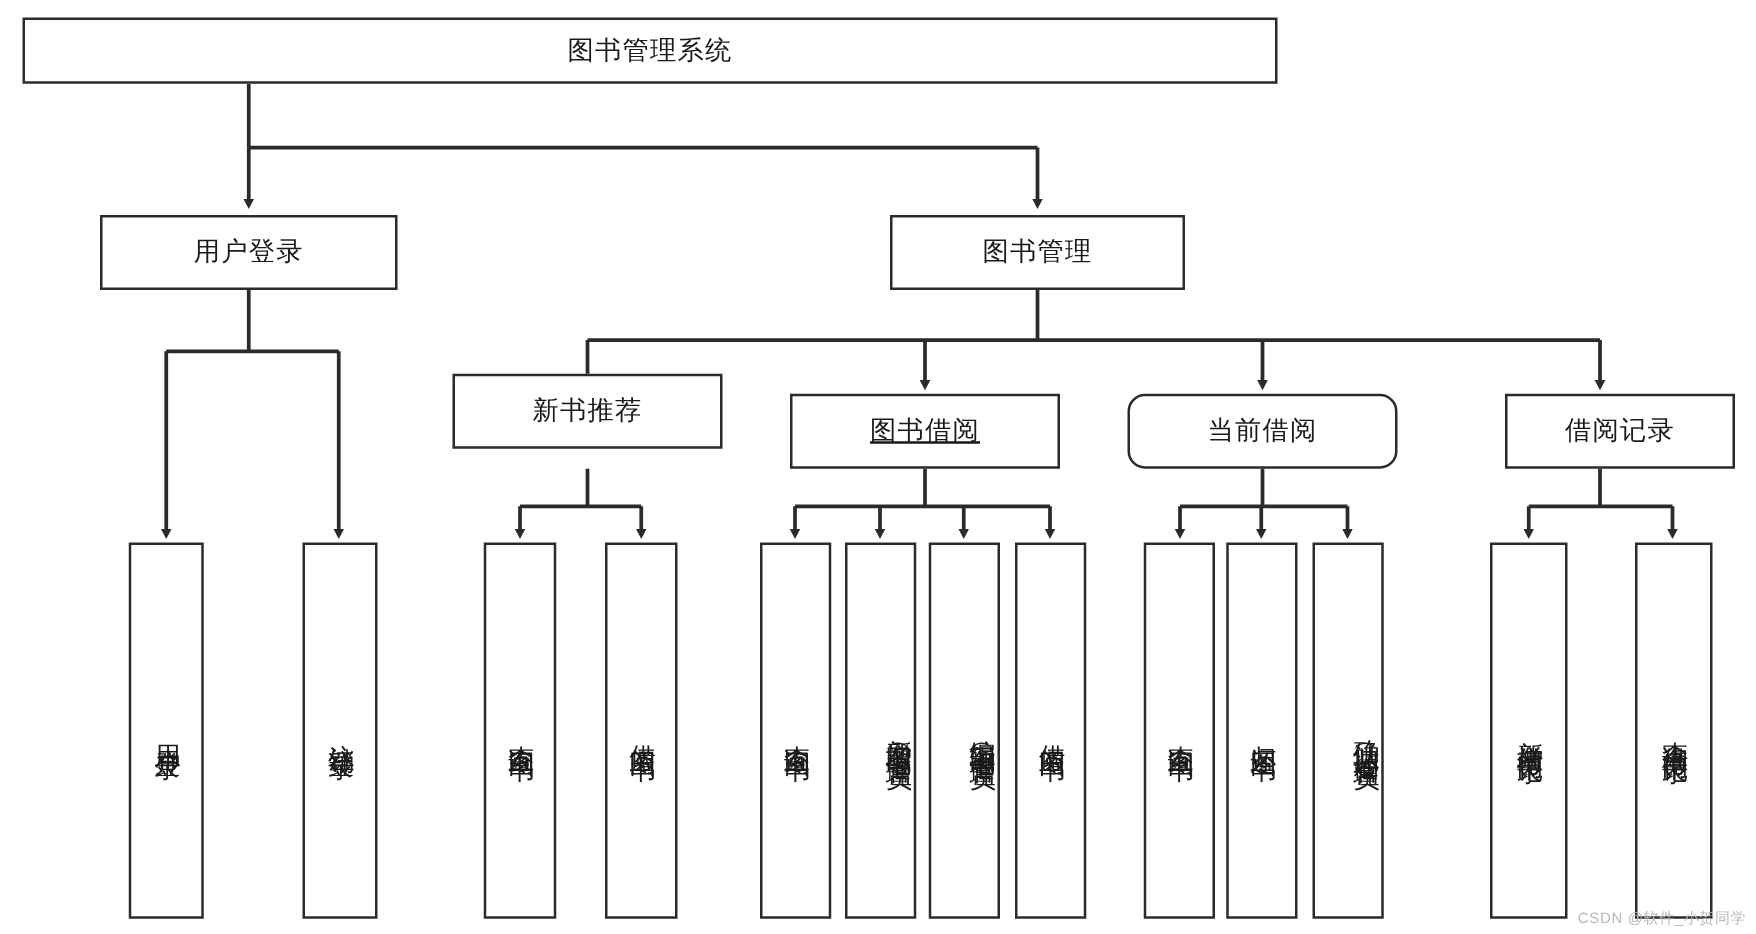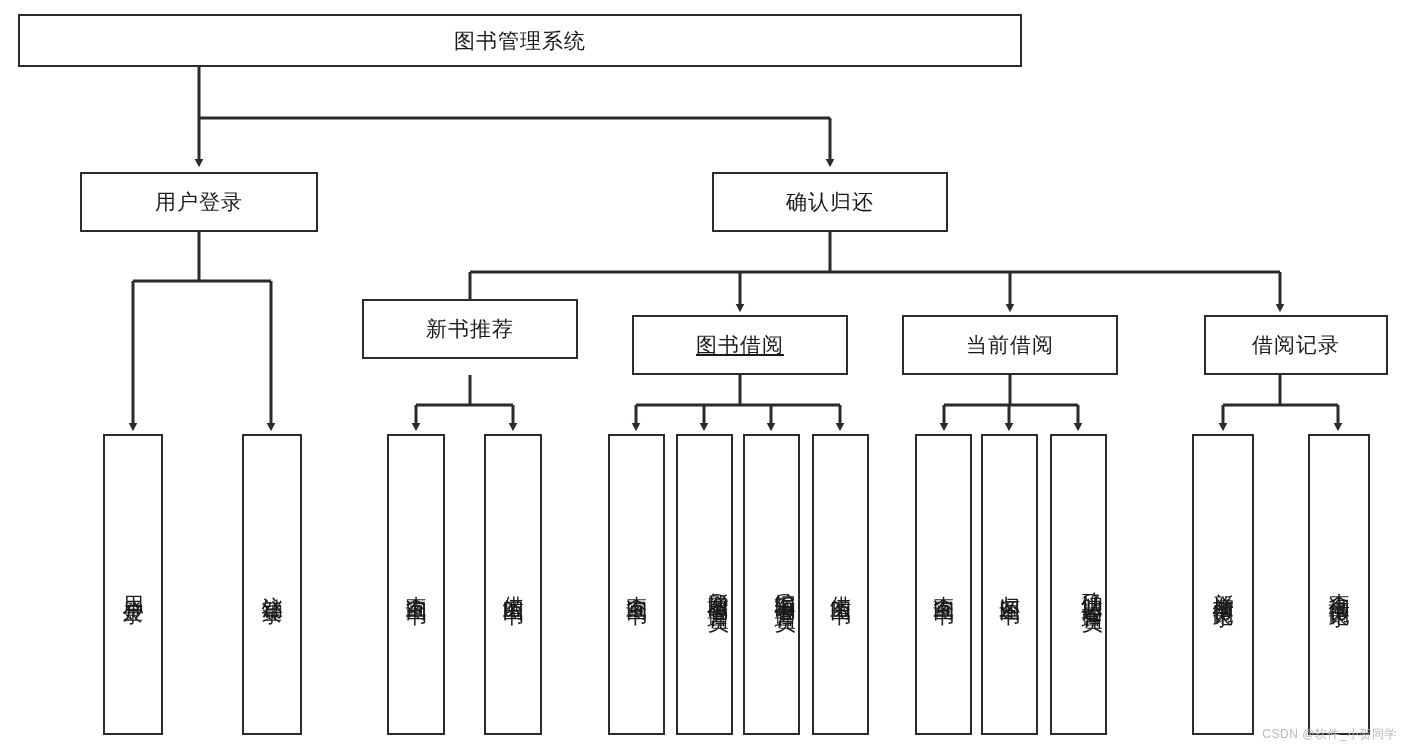--- a/index.html
+++ b/index.html
@@ -115,27 +115,27 @@
       <path d="M1223,405 L1338,405"></path>
       <path d="M1223,405 L1223,427" marker-end="url(#arrow)"></path>
       <path d="M1338,405 L1338,427" marker-end="url(#arrow)"></path>
     </g>
   </svg>
 
   <div class="node horiz root" style="left:18px;top:14px;width:1004px;height:53px;">图书管理系统</div>
 
   <div class="node horiz" style="left:80px;top:172px;width:238px;height:60px;">用户登录</div>
 
-  <div class="node horiz" style="left:712px;top:172px;width:236px;height:60px;">确认归还</div>
+  <div class="node horiz" style="left:712px;top:172px;width:236px;height:60px;">图书管理</div>
 
   <div class="node horiz" style="left:362px;top:299px;width:216px;height:60px;">新书推荐</div>
 
   <div class="node horiz" style="left:632px;top:315px;width:216px;height:60px;text-decoration:underline;">图书借阅</div>
 
-  <div class="node horiz" style="left:902px;top:315px;width:216px;height:60px;">当前借阅</div>
+  <div class="node horiz" style="left:902px;top:315px;width:216px;height:60px;border-radius:14px;">当前借阅</div>
 
   <div class="node horiz" style="left:1204px;top:315px;width:184px;height:60px;">借阅记录</div>
 
   <div class="node leaf short" style="left:103px;top:434px;width:60px;height:301px;">用户登录</div>
 
   <div class="node leaf short" style="left:242px;top:434px;width:60px;height:301px;">注销登录</div>
 
   <div class="node leaf short" style="left:387px;top:434px;width:58px;height:301px;">查询图书</div>
 
   <div class="node leaf short" style="left:484px;top:434px;width:58px;height:301px;">借阅图书</div>

